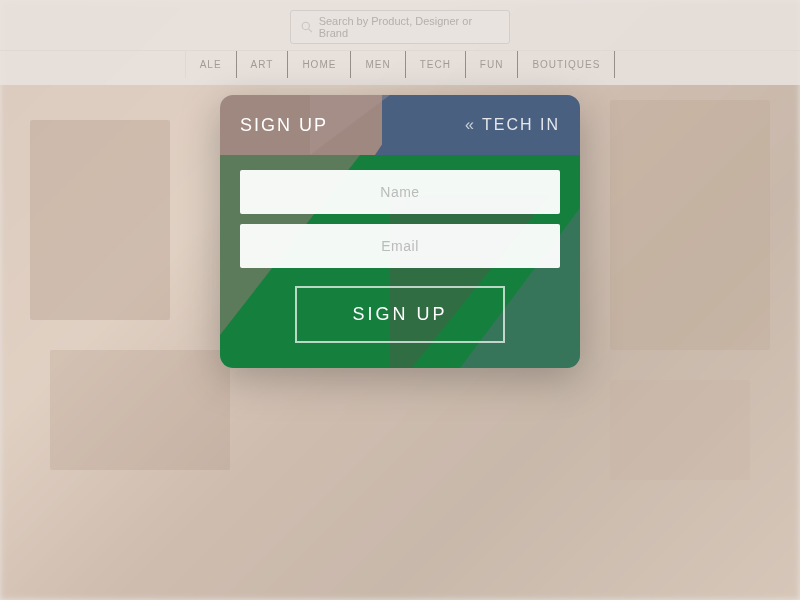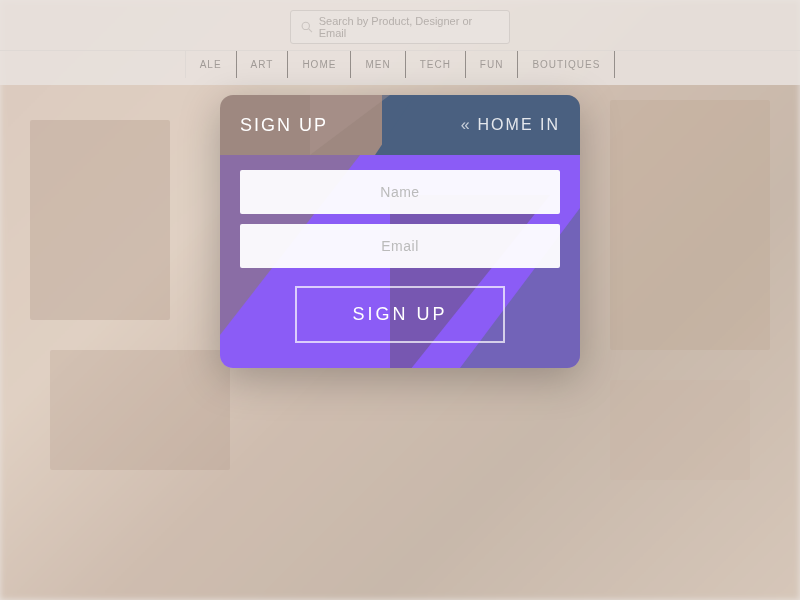--- a/index.html
+++ b/index.html
@@ -179,21 +179,21 @@
       gap: 6px;
     }
 
     .chevron-left {
       font-size: 16px;
       color: rgba(255,255,255,0.7);
     }
 
     
     .modal-body {
-      background: #8b5cf6;
+      background: #15803d;
       position: relative;
       padding: 15px 20px 25px;
     }
 
     
     .body-shape-1 {
       position: absolute;
       top: 0;
       left: 0;
       width: 0;
@@ -291,21 +291,21 @@
 
 <div class="overlay"></div>
 
 <div class="navbar">
   <div class="search-bar-row">
     <div class="search-box">
       <svg class="search-icon-svg" viewBox="0 0 16 16" fill="none">
         <circle cx="6.5" cy="6.5" r="5" stroke="#999" stroke-width="1.5"></circle>
         <line x1="10.5" y1="10.5" x2="15" y2="15" stroke="#999" stroke-width="1.5"></line>
       </svg>
-      <span class="search-placeholder">Search by Product, Designer or Email</span>
+      <span class="search-placeholder">Search by Product, Designer or Brand</span>
     </div>
   </div>
   <div class="nav-links">
     <span class="nav-link">ALE</span>
     <span class="nav-link">ART</span>
     <span class="nav-link">HOME</span>
     <span class="nav-link">MEN</span>
     <span class="nav-link">TECH</span>
     <span class="nav-link">FUN</span>
     <span class="nav-link">BOUTIQUES</span>
@@ -316,21 +316,21 @@
 
   <div class="modal-header">
     <div class="header-bg-left"></div>
     <div class="header-bg-right"></div>
     <div class="header-diagonal"></div>
     <div class="header-triangle-light"></div>
     <div class="modal-header-content">
       <span class="tab-signup">SIGN UP</span>
       <div class="tab-signin">
         <span class="chevron-left">«</span>
-        <span>HOME IN</span>
+        <span>TECH IN</span>
       </div>
     </div>
   </div>
 
   <div class="modal-body">
     <div class="body-shape-1"></div>
     <div class="body-shape-2"></div>
     <div class="body-shape-3"></div>
 
     <div class="form-field">

